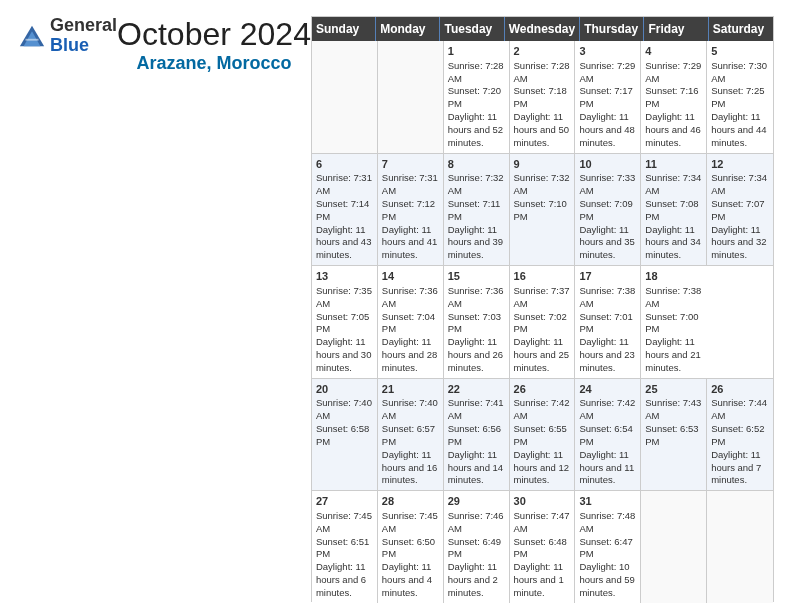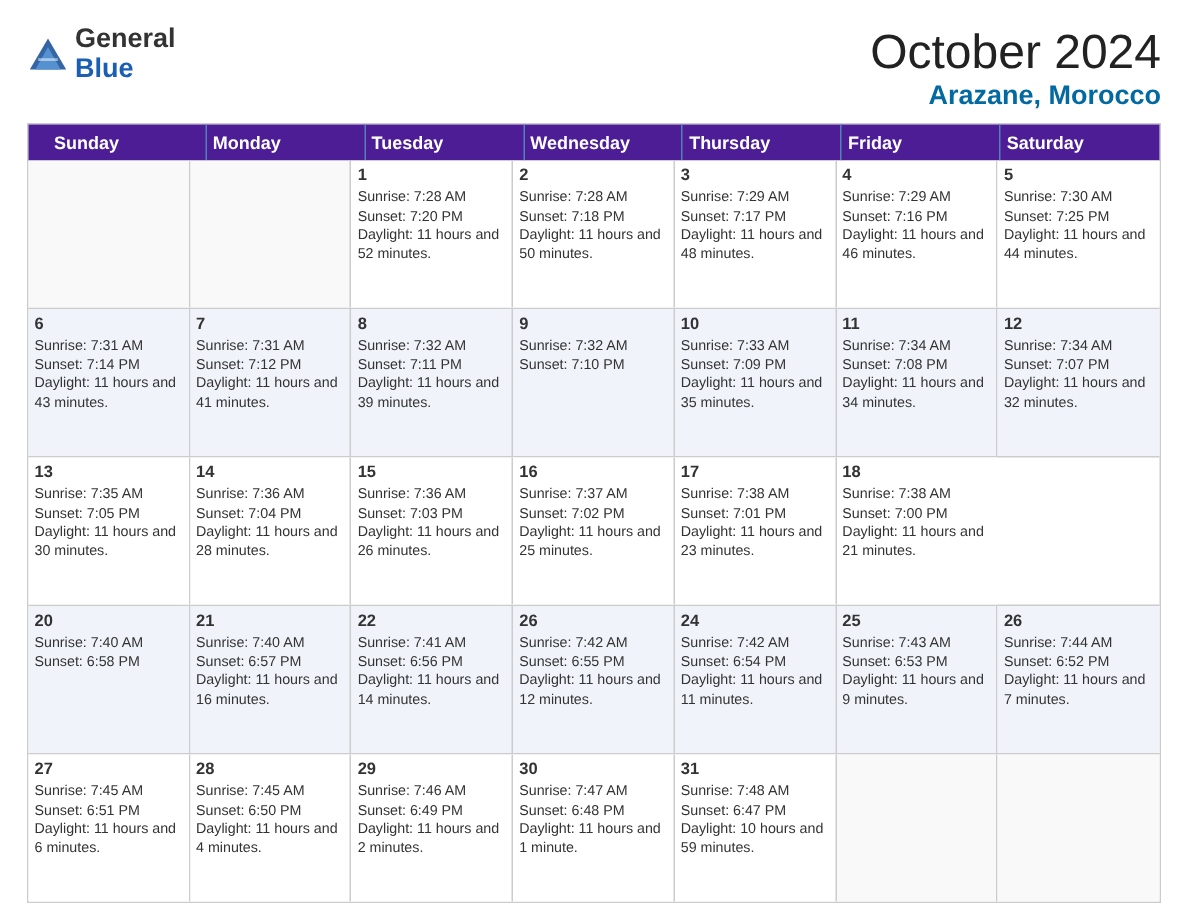--- a/index.html
+++ b/index.html
@@ -8,21 +8,21 @@
       height: 612px;
       font-family: Arial, sans-serif;
       background: #fff;
       overflow: hidden;
     }
     .page {
       width: 792px;
       height: 612px;
       padding: 16px 18px 10px 18px;
       display: flex;
-      flex-direction: column;
+      flex-direction: row;
     }
     .header {
       display: flex;
       justify-content: space-between;
       align-items: flex-start;
       margin-bottom: 8px;
     }
     .logo {
       display: flex;
       align-items: center;
@@ -33,43 +33,42 @@
       font-weight: bold;
       line-height: 1.1;
     }
     .logo-general { color: #333; }
     .logo-blue { color: #1a5fb4; }
     .logo-icon {
       width: 28px;
       height: 28px;
     }
     .title-block {
-      text-align: right;
+      text-align: center;
     }
     .month-title {
       font-size: 32px;
       font-weight: normal;
       color: #222;
     }
     .location {
       font-size: 18px;
       color: #0369a1;
       font-weight: bold;
     }
     .calendar {
       flex: 1;
       display: flex;
       flex-direction: column;
       border: 1px solid #ccc;
     }
     .cal-header {
       display: grid;
       grid-template-columns: repeat(7, 1fr);
-      background: #4c1d95;
-      padding-left: 13px;
+      background: #404040;
     }
     .cal-header-cell {
       color: #fff;
       font-size: 12px;
       font-weight: bold;
       padding: 5px 4px;
       text-align: left;
       border-right: 1px solid #5580b8;
     }
     .cal-header-cell:last-child { border-right: none; }
@@ -280,21 +279,20 @@
           <div class="cal-cell alt">
             <span class="day-num">24</span>
             <span class="cell-line">Sunrise: 7:42 AM</span>
             <span class="cell-line">Sunset: 6:54 PM</span>
             <span class="cell-line">Daylight: 11 hours and 11 minutes.</span>
           </div>
           <div class="cal-cell alt">
             <span class="day-num">25</span>
             <span class="cell-line">Sunrise: 7:43 AM</span>
             <span class="cell-line">Sunset: 6:53 PM</span>
-            <span class="cell-line">Daylight: 11 hours and 9 minutes.</span>
           </div>
           <div class="cal-cell alt">
             <span class="day-num">26</span>
             <span class="cell-line">Sunrise: 7:44 AM</span>
             <span class="cell-line">Sunset: 6:52 PM</span>
             <span class="cell-line">Daylight: 11 hours and 7 minutes.</span>
           </div>
         </div>
         <div class="cal-row">
           <div class="cal-cell">

